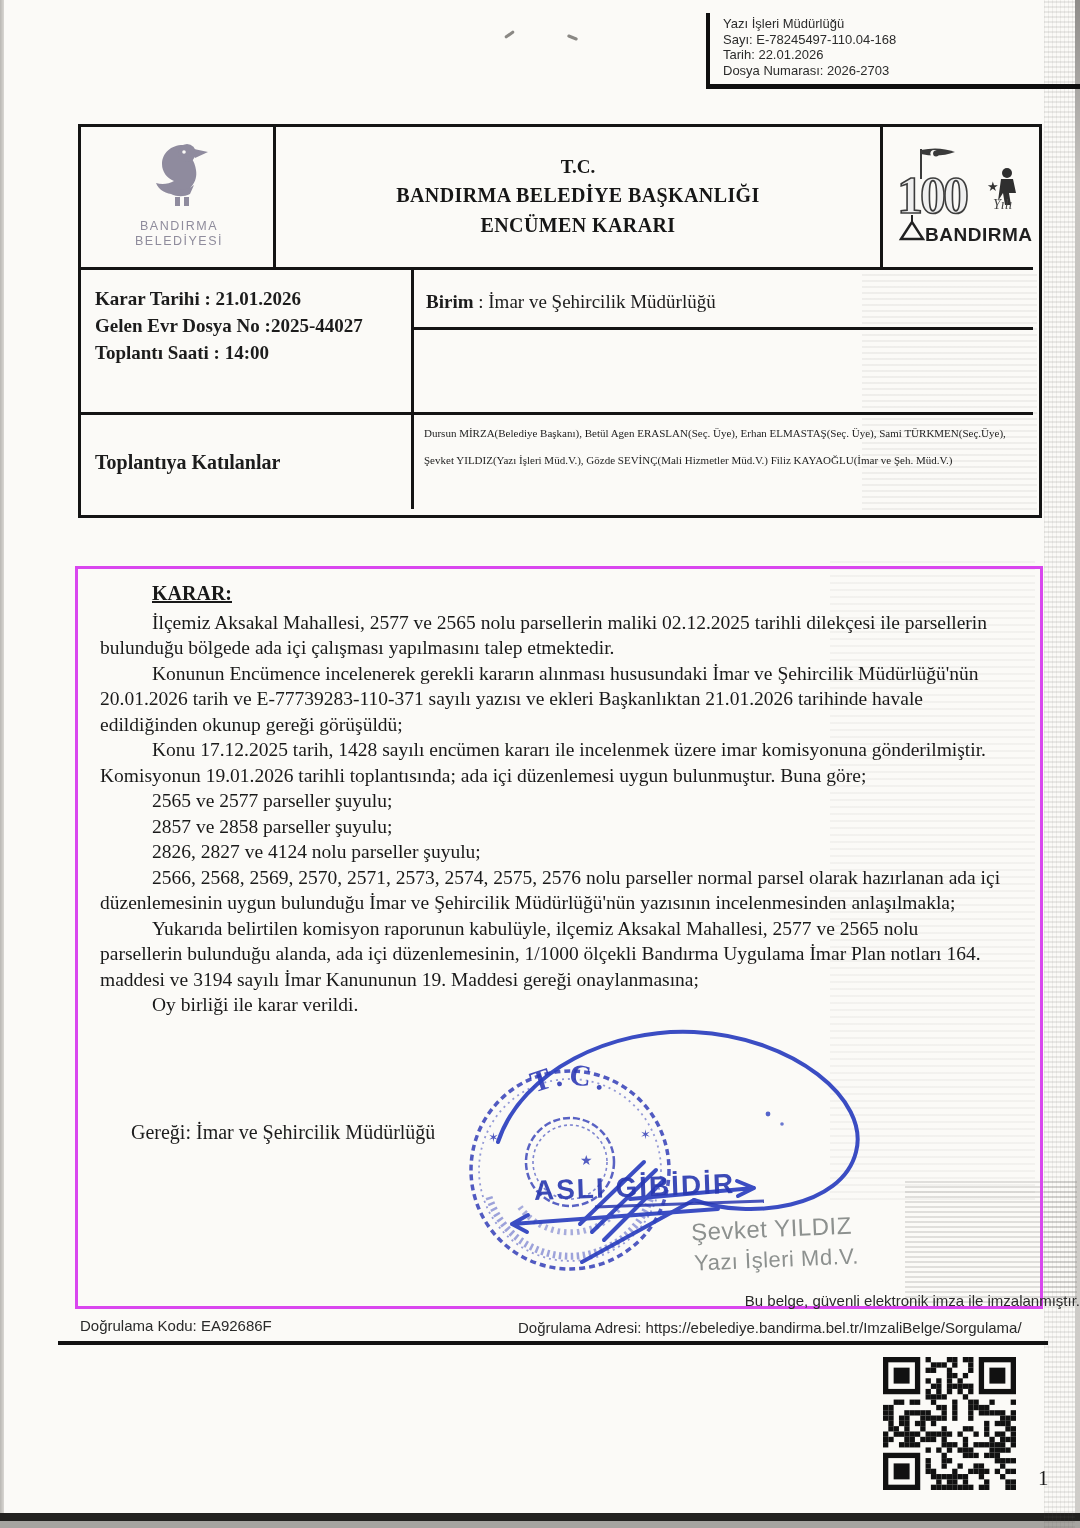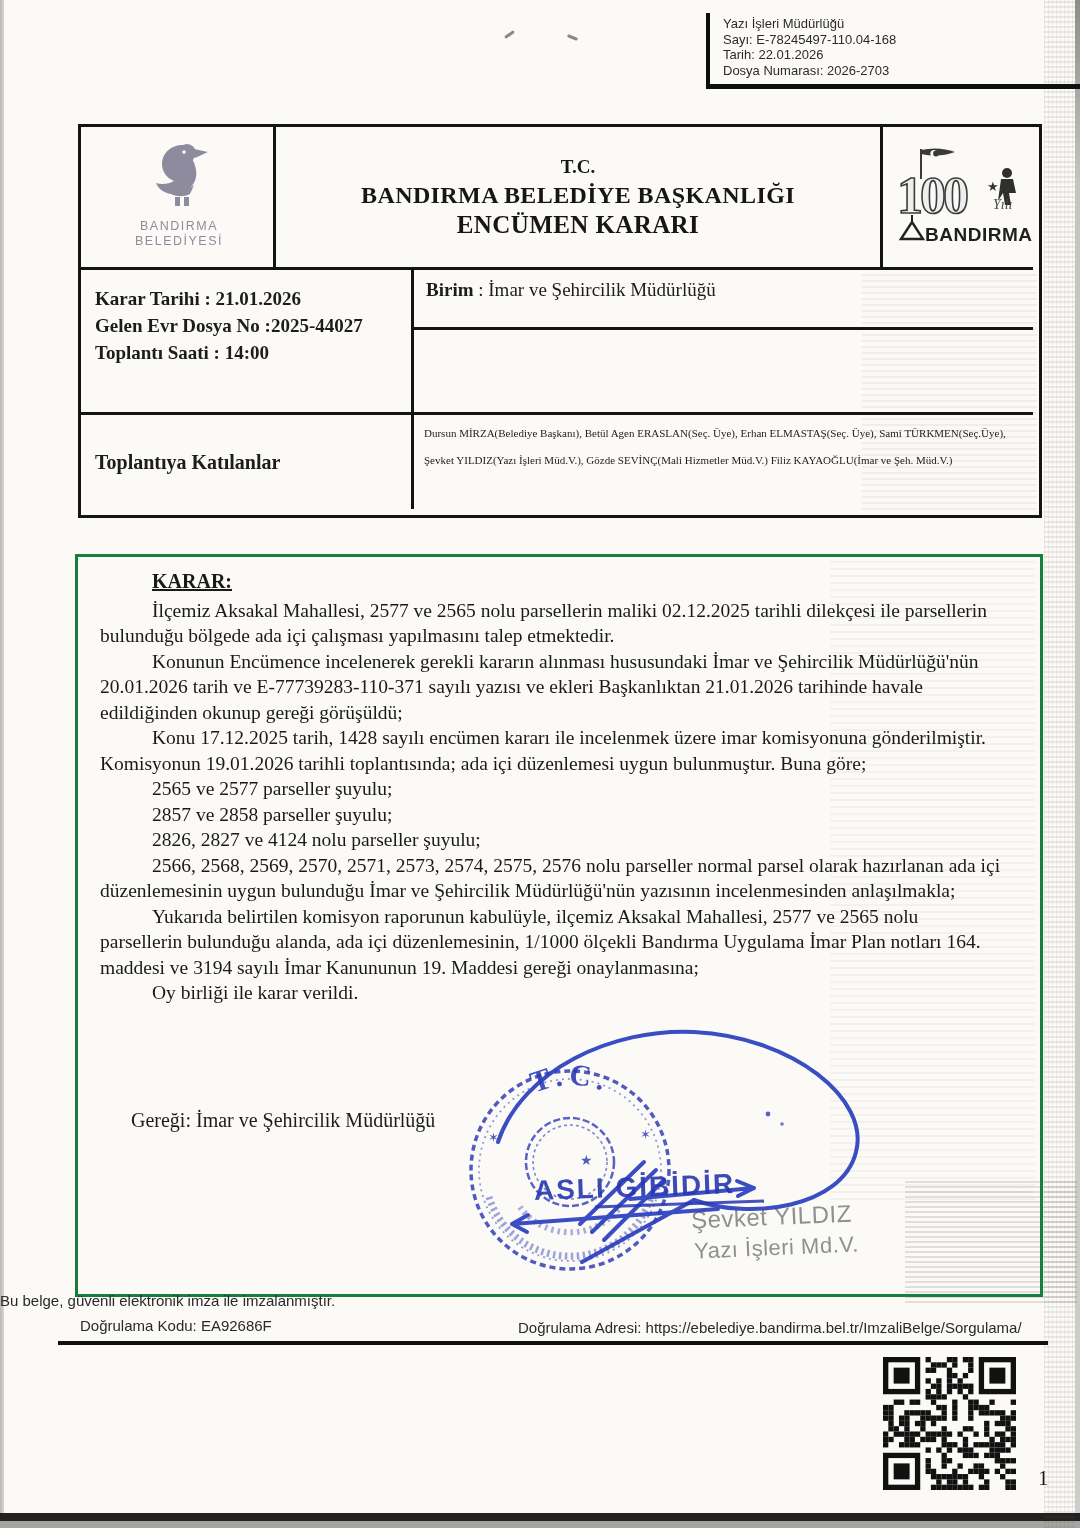--- a/index.html
+++ b/index.html
@@ -7,21 +7,21 @@
        font-family:"Liberation Serif",serif;color:#1c1c1c}
   .abs{position:absolute}
   .sans{font-family:"Liberation Sans",sans-serif}
   .b{font-weight:bold}
   
   .hdr{left:78px;top:124px;width:958px;height:388px;border:3px solid #141414;background:transparent}
   .hline,.vline{position:absolute;background:#141414}
   .title-block{text-align:center;color:#161616}
   .infoline{white-space:pre;font-weight:bold;font-size:19px;line-height:27px}
   
-  .karar-box{left:75px;top:554px;width:962px;height:737px;border:3px solid #15803d}
+  .karar-box{left:75px;top:566px;width:962px;height:737px;border:3px solid #d946ef}
   .karar-body{position:absolute;left:22px;top:12px;width:902px;font-size:19.5px;line-height:25.5px;color:#191919}
   .karar-body p{margin:0;text-indent:52px}
   .karar-head{display:inline-block;margin-left:52px;font-size:20px;font-weight:bold;
               text-decoration:underline;margin-bottom:3px}
   
   .foot{font-size:15px;color:#2a2a2a}
   
   .noise-rightband{left:1044px;top:0;width:31px;height:1528px;opacity:.85;
     background:repeating-linear-gradient(0deg,rgba(92,90,87,.13) 0 2px,rgba(0,0,0,0) 2px 5px),
                repeating-linear-gradient(90deg,rgba(92,90,87,.10) 0 1px,rgba(0,0,0,0) 1px 4px)}
@@ -82,22 +82,22 @@
       <circle cx="47" cy="11" r="1.8" fill="#fbfaf7"></circle>
     </svg>
     <div class="sans" style="font-size:12.5px;line-height:15px;letter-spacing:1.5px;color:#8f8c9c">
       <div>BANDIRMA</div>
       <div>BELEDİYESİ</div>
     </div>
   </div>
 
   <div class="abs title-block" style="left:195px;top:26px;width:604px">
     <div class="b" style="font-size:19px;line-height:27px">T.C.</div>
-    <div class="b" style="font-size:24px;line-height:30px;letter-spacing:.4px">BANDIRMA BELEDİYE BAŞKANLIĞI</div>
-    <div class="b" style="font-size:25px;line-height:30px;letter-spacing:.4px">ENCÜMEN KARARI</div>
+    <div class="b" style="font-size:20px;line-height:30px;letter-spacing:.4px">BANDIRMA BELEDİYE BAŞKANLIĞI</div>
+    <div class="b" style="font-size:20px;line-height:30px;letter-spacing:.4px">ENCÜMEN KARARI</div>
   </div>
 
   <div class="abs" style="left:806px;top:16px;width:146px;height:112px">
     <svg width="146" height="112" viewBox="0 0 146 112">
       <text x="10" y="70" font-family="Liberation Serif, serif" font-weight="bold" font-size="52" fill="#efefef" stroke="#3c3c3c" stroke-width="1.6" letter-spacing="-3">100</text>
       <line x1="34" y1="6" x2="34" y2="36" stroke="#3a3a3a" stroke-width="2"></line>
       <path d="M34 7 q18 -4 34 2 q-16 6 -34 2 z" fill="#3a3a3a"></path>
       <circle cx="47" cy="10.5" r="3.6" fill="#fbfaf7"></circle>
       <circle cx="49" cy="10.5" r="2.9" fill="#3a3a3a"></circle>
       <text x="100" y="48" font-size="13" fill="#333">★</text>
@@ -109,21 +109,21 @@
       <text x="38" y="98" font-family="Liberation Sans, sans-serif" font-weight="bold" font-size="19" fill="#1f1f1f" letter-spacing=".5">BANDIRMA</text>
     </svg>
   </div>
 
   <div class="abs" style="left:14px;top:158px">
     <div class="infoline">Karar Tarihi : 21.01.2026</div>
     <div class="infoline">Gelen Evr Dosya No :2025-44027</div>
     <div class="infoline">Toplantı Saati : 14:00</div>
   </div>
 
-  <div class="abs" style="left:345px;top:152px;font-size:19px">
+  <div class="abs" style="left:345px;top:164px;font-size:19px">
     <span class="b">Birim</span>
     <span>: İmar ve Şehircilik Müdürlüğü</span>
   </div>
 
 
   <div class="abs b" style="left:14px;top:324px;font-size:20px">Toplantıya Katılanlar</div>
   <div class="abs" style="left:343px;top:293px;width:600px;font-size:11px;line-height:26.5px">Dursun MİRZA(Belediye Başkanı), Betül Agen ERASLAN(Seç. Üye), Erhan ELMASTAŞ(Seç. Üye), Sami TÜRKMEN(Seç.Üye), Şevket YILDIZ(Yazı İşleri Müd.V.), Gözde SEVİNÇ(Mali Hizmetler Müd.V.) Filiz KAYAOĞLU(İmar ve Şeh. Müd.V.)</div>
 </div>
 
 <div class="abs karar-box">
@@ -173,21 +173,21 @@
     <path d="M286 197 L 80 212 M 80 212 L 96 203 M 80 212 L 95 220"></path>
     <path d="M198 187 L 322 176 M 322 176 L 305 169 M 322 176 L 306 184"></path>
   </g>
   <circle cx="336" cy="102" r="2.4" fill="#2b3fbf" opacity=".8"></circle>
   <circle cx="350" cy="112" r="1.8" fill="#2b3fbf" opacity=".7"></circle>
 
   <text x="102" y="186" transform="rotate(-2 160 180)" font-family="Liberation Sans, sans-serif" font-weight="bold" font-size="28" letter-spacing="2" fill="#2837b0" opacity=".9">ASLI GİBİDİR</text>
   <line x1="163" y1="195" x2="332" y2="189" stroke="#2837b0" stroke-width="3" opacity=".85"></line>
 </svg>
 
-<div class="abs sans foot" style="left:0;top:1292px;width:1080px;text-align:left">Bu belge, güvenli elektronik imza ile imzalanmıştır.</div>
+<div class="abs sans foot" style="left:0;top:1292px;width:1080px;text-align:right">Bu belge, güvenli elektronik imza ile imzalanmıştır.</div>
 <div class="abs sans foot" style="left:80px;top:1317px">Doğrulama Kodu: EA92686F</div>
 <div class="abs sans foot" style="left:518px;top:1319px">Doğrulama Adresi: https://ebelediye.bandirma.bel.tr/ImzaliBelge/Sorgulama/</div>
 <div class="abs" style="left:58px;top:1341px;width:990px;height:4px;background:#121212"></div>
 
 <div class="abs" style="left:883px;top:1357px;width:133px;height:133px" id="qr"><svg width="133" height="133">
       <rect x="42.56" y="0" width="5.32" height="5.32" fill="#111"></rect>
       <rect x="63.84" y="0" width="5.32" height="5.32" fill="#111"></rect>
       <rect x="69.16" y="0" width="5.32" height="5.32" fill="#111"></rect>
       <rect x="79.80000000000001" y="0" width="5.32" height="5.32" fill="#111"></rect>
       <rect x="85.12" y="0" width="5.32" height="5.32" fill="#111"></rect>

